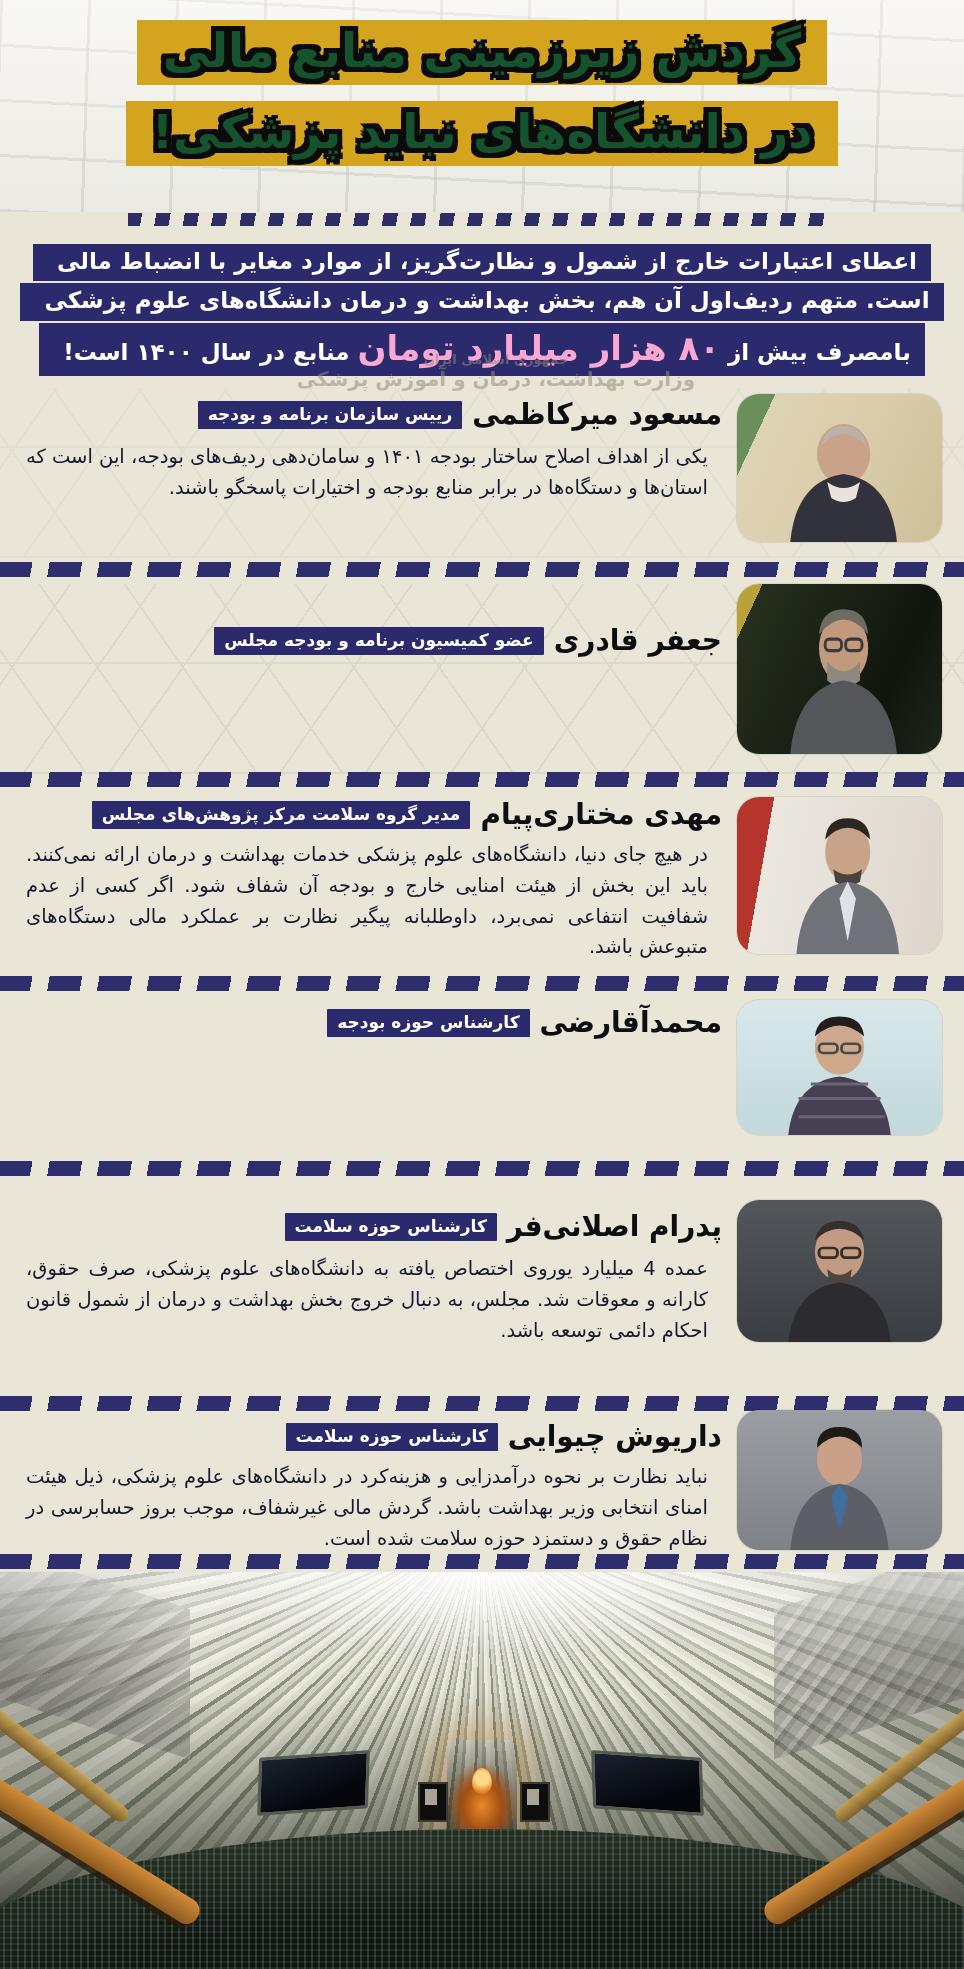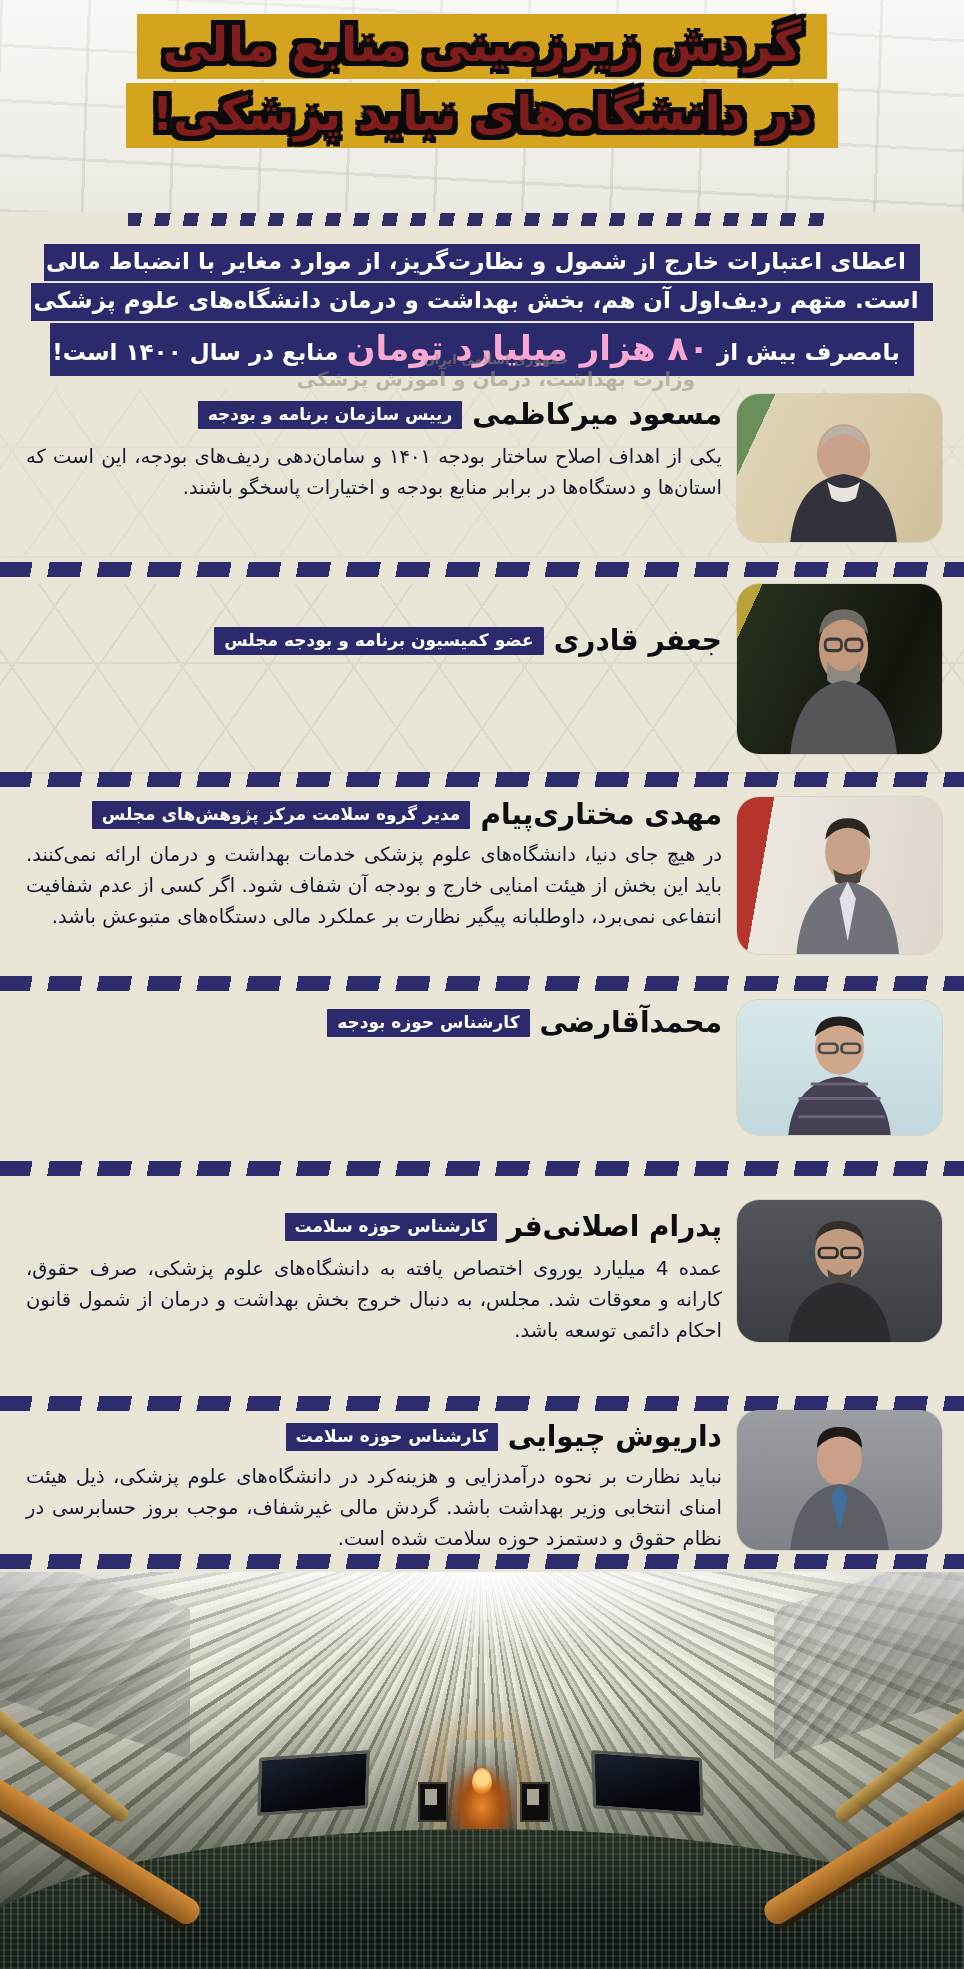--- a/index.html
+++ b/index.html
@@ -21,26 +21,26 @@
       linear-gradient(rgba(255,255,255,.55), rgba(223,221,211,.35)),
       repeating-linear-gradient(92deg, rgba(178,176,166,.45) 0 3px, rgba(0,0,0,0) 3px 88px),
       repeating-linear-gradient(3deg, rgba(178,176,166,.40) 0 3px, rgba(0,0,0,0) 3px 55px);
   }
   .title-wrap{
     position:absolute;top:12px;right:0;left:0;text-align:center;
   }
   .title-line{
     display:inline-block;
     background:#d5a41f;
-    color:#7f1d1d;
+    color:#14532d;
     font-weight:bold;
     font-size:47px;
     line-height:1.3;
     padding:0 26px 4px 26px;
-    margin:2px 0;
+    margin:8px 0;
     letter-spacing:-1px;
     text-shadow:
       3px 0 0 #0b0b0b,-3px 0 0 #0b0b0b,0 3px 0 #0b0b0b,0 -3px 0 #0b0b0b,
       3px 3px 0 #0b0b0b,-3px 3px 0 #0b0b0b,3px -3px 0 #0b0b0b,-3px -3px 0 #0b0b0b,
       5px 2px 0 #0b0b0b,-5px 2px 0 #0b0b0b,2px 5px 0 #0b0b0b,2px -5px 0 #0b0b0b,
       5px 5px 0 #0b0b0b,-5px -5px 0 #0b0b0b,-5px 5px 0 #0b0b0b,5px -5px 0 #0b0b0b;
   }
 
   
   .dash-sm{
@@ -55,21 +55,21 @@
 
   
   .intro{position:absolute;top:243px;left:0;right:0;text-align:center;}
   .intro-line{
     display:inline-block;
     background:#2b2a6d;
     color:#fff;
     font-weight:bold;
     font-size:23px;
     line-height:1.45;
-    padding:1px 14px 3px 2px;
+    padding:1px 14px 3px 24px;
     margin:1px 0;
     white-space:nowrap;
   }
   .intro-hl{color:#f9a8d4;font-size:34px;}
 
   
   .watermark{
     position:absolute;top:352px;left:0;right:0;text-align:center;
     color:rgba(148,138,118,.55);
     border:0;
@@ -108,21 +108,21 @@
   .s4 .prow{top:6px}.s5 .prow{top:14px}.s6 .prow{top:10px}
   .pname{
     color:#0d0d12;font-weight:bold;font-size:28px;white-space:nowrap;
     transform:scaleY(1.05);
   }
   .prole{
     background:#2b2a6d;color:#fff;font-weight:bold;font-size:17px;
     padding:3px 10px 5px 10px;white-space:nowrap;border-radius:1px;
   }
   .quote{
-    position:absolute;right:242px;left:26px;
+    position:absolute;right:256px;left:26px;
     color:#17162e;font-size:19.5px;line-height:1.58;
     text-align:justify;text-align-last:right;
   }
   .s1 .quote{top:54px}.s2 .quote{top:80px}.s3 .quote{top:50px}
   .s4 .quote{top:48px}.s5 .quote{top:58px}.s6 .quote{top:52px}
 
   
   .ghost-truss{
     position:absolute;left:0;right:0;pointer-events:none;opacity:.16;
     background:

